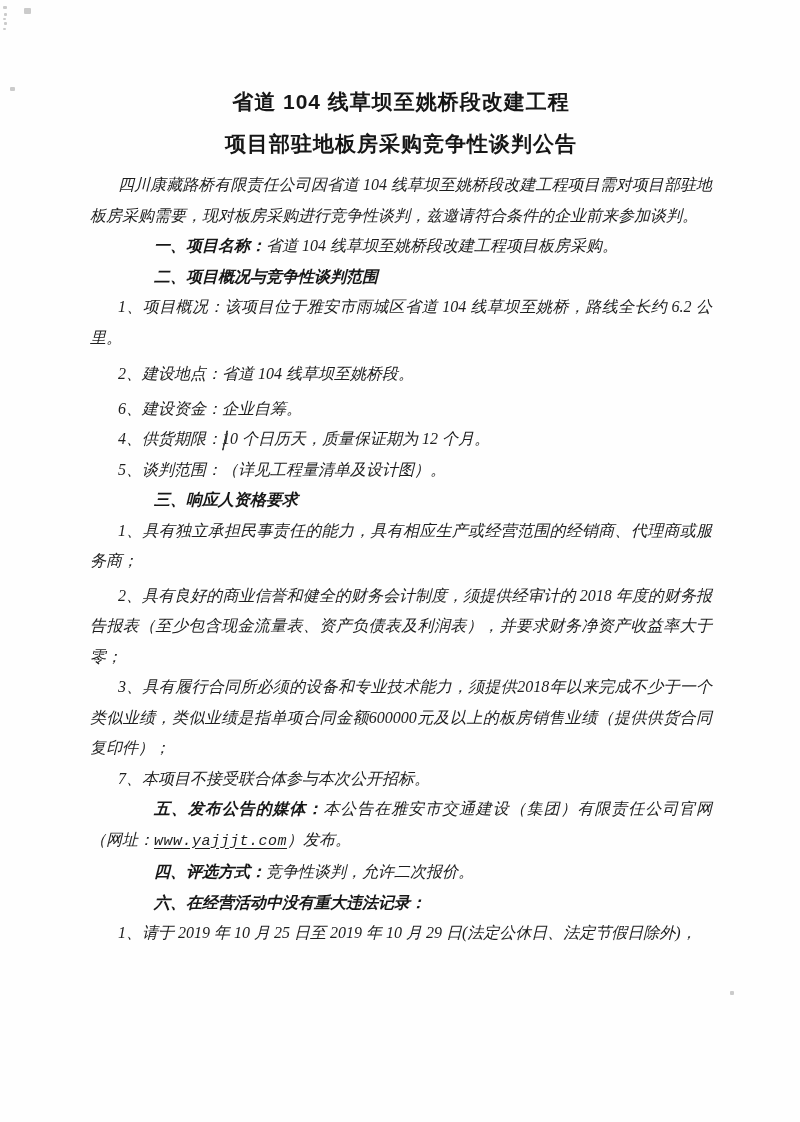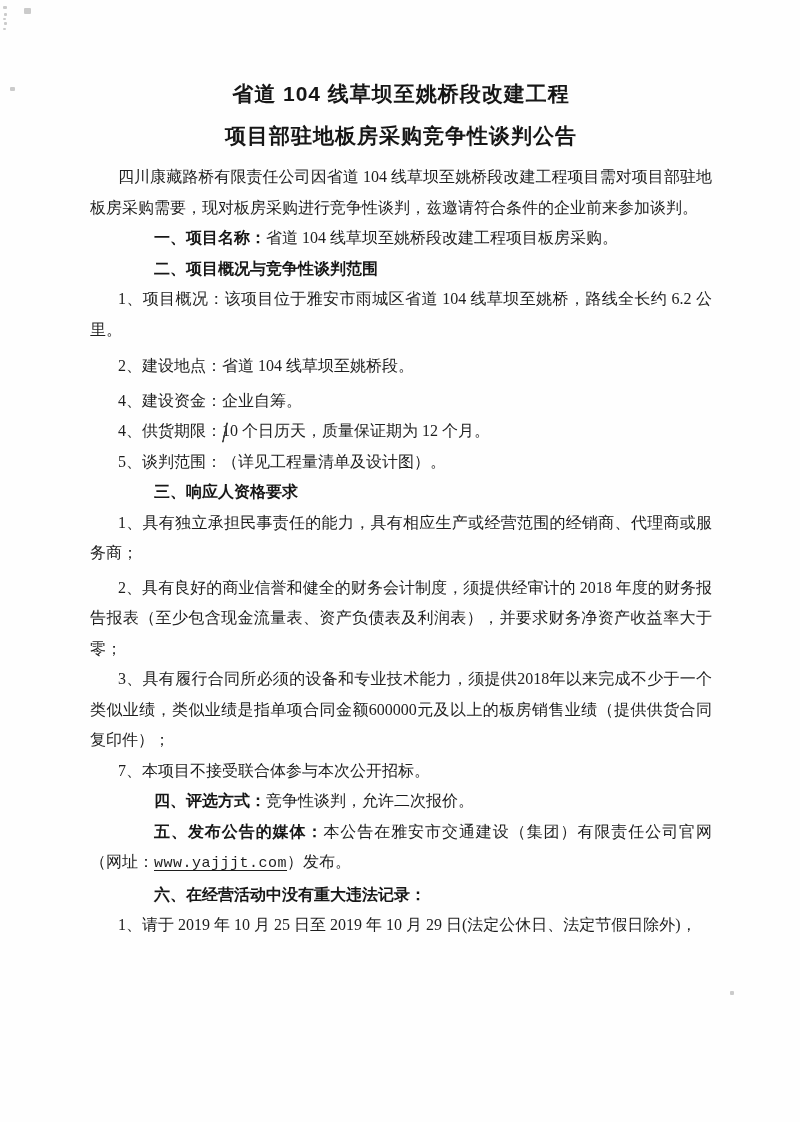--- a/index.html
+++ b/index.html
@@ -13,21 +13,21 @@
     height: 1122px;
     background: #fefefe;
     overflow: hidden;
     font-family: "Liberation Serif", "DejaVu Serif", serif;
     color: #1d1d1d;
   }
   .content {
     position: absolute;
     left: 90px;
     right: 88px;
-    top: 8px;
+    top: 16px;
     padding-top: 72px;
   }
   .doc-title {
     font-family: "Liberation Sans", "DejaVu Sans", sans-serif;
     font-weight: 700;
     font-size: 21px;
     line-height: 28px;
     letter-spacing: 1px;
     text-align: center;
     color: #161616;
@@ -36,20 +36,21 @@
   .doc-title.second {
     margin-top: 14px;
   }
   p.body {
     font-size: 16px;
     line-height: 30.5px;
     text-align: justify;
     text-indent: 1.75em;
     margin: 0;
     color: #1d1d1d;
+    font-style: italic;
   }
   p.body.first {
     margin-top: 12px;
   }
   p.mb6 { margin-bottom: 6px; }
   p.mb4 { margin-bottom: 4px; }
   .seg-bold {
     font-family: "Liberation Sans", "DejaVu Sans", sans-serif;
     font-weight: 700;
     color: #171717;
@@ -110,41 +111,41 @@
     <p class="body first"><span>四川康藏路桥有限责任公司因省道 104 线草坝至姚桥段改建工程项目需对项目部驻地板房采购需要，现对板房采购进行竞争性谈判，兹邀请符合条件的企业前来参加谈判。</span></p>
 
     <p class="body"><span class="seg-bold">一、项目名称：</span><span>省道 104 线草坝至姚桥段改建工程项目板房采购。</span></p>
 
     <p class="body"><span class="seg-bold">二、项目概况与竞争性谈判范围</span></p>
 
     <p class="body mb6"><span>1、项目概况：该项目位于雅安市雨城区省道 104 线草坝至姚桥，路线全长约 6.2 公里。</span></p>
 
     <p class="body mb4"><span>2、建设地点：省道 104 线草坝至姚桥段。</span></p>
 
-    <p class="body"><span>4、建设资金：企业自筹。</span></p>
+    <p class="body"><span>6、建设资金：企业自筹。</span></p>
 
     <p class="body"><span>4、供货期限：</span><span class="pen-mark"></span><span>10 个日历天，质量保证期为 12 个月。</span></p>
 
     <p class="body"><span>5、谈判范围：（详见工程量清单及设计图）。</span></p>
 
     <p class="body"><span class="seg-bold">三、响应人资格要求</span></p>
 
     <p class="body mb4"><span>1、具有独立承担民事责任的能力，具有相应生产或经营范围的经销商、代理商或服务商；</span></p>
 
     <p class="body"><span>2、具有良好的商业信誉和健全的财务会计制度，须提供经审计的 2018 年度的财务报告报表（至少包含现金流量表、资产负债表及利润表），并要求财务净资产收益率大于零；</span></p>
 
     <p class="body"><span>3、具有履行合同所必须的设备和专业技术能力，须提供2018年以来完成不少于一个类似业绩，类似业绩是指单项合同金额600000元及以上的板房销售业绩（提供供货合同复印件）；</span></p>
 
 
 
 
     <p class="body"><span>7、本项目不接受联合体参与本次公开招标。</span></p>
 
+    <p class="body"><span class="seg-bold">五、发布公告的媒体：</span><span>本公告在雅安市交通建设（集团）有限责任公司官网（网址：</span><span class="seg-url">www.yajjjt.com</span><span>）发布。</span></p>
+
     <p class="body"><span class="seg-bold">四、评选方式：</span><span>竞争性谈判，允许二次报价。</span></p>
-
-    <p class="body"><span class="seg-bold">五、发布公告的媒体：</span><span>本公告在雅安市交通建设（集团）有限责任公司官网（网址：</span><span class="seg-url">www.yajjjt.com</span><span>）发布。</span></p>
 
     <p class="body"><span class="seg-bold">六、在经营活动中没有重大违法记录：</span></p>
 
     <p class="body"><span>1、请于 2019 年 10 月 25 日至 2019 年 10 月 29 日(法定公休日、法定节假日除外)，</span></p>
 
   </div>
 </div>
 
 </body></html>

